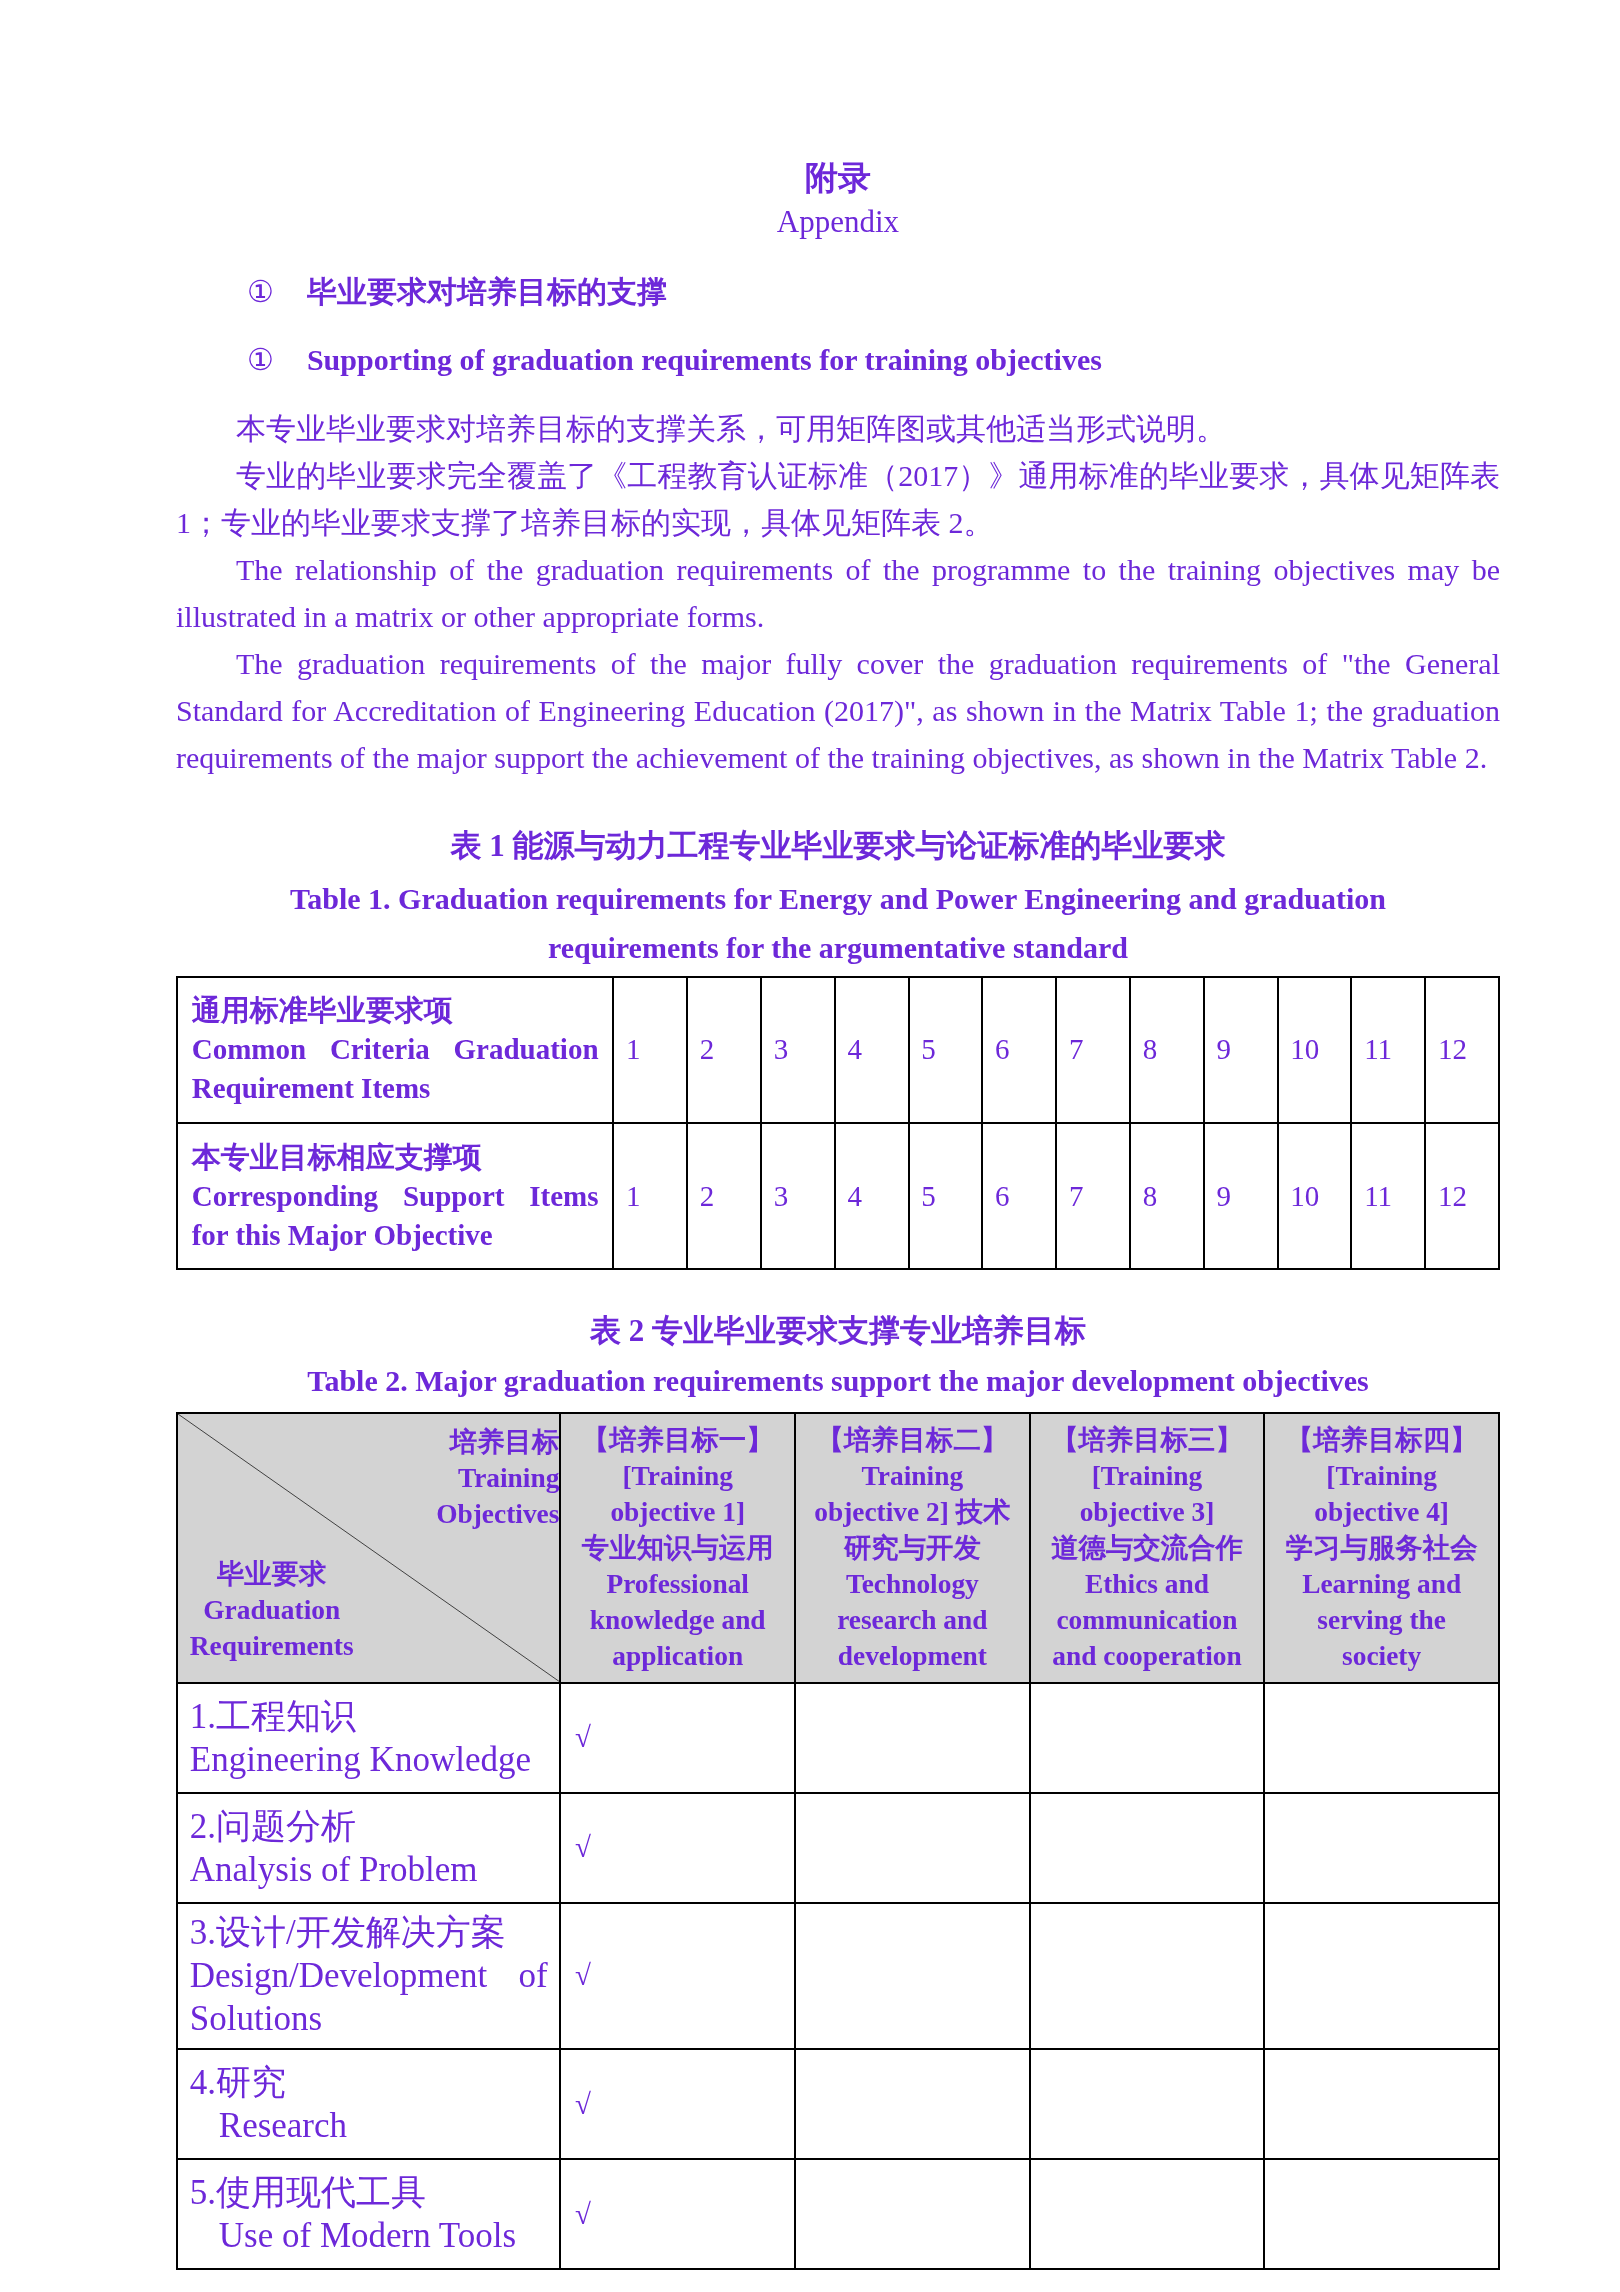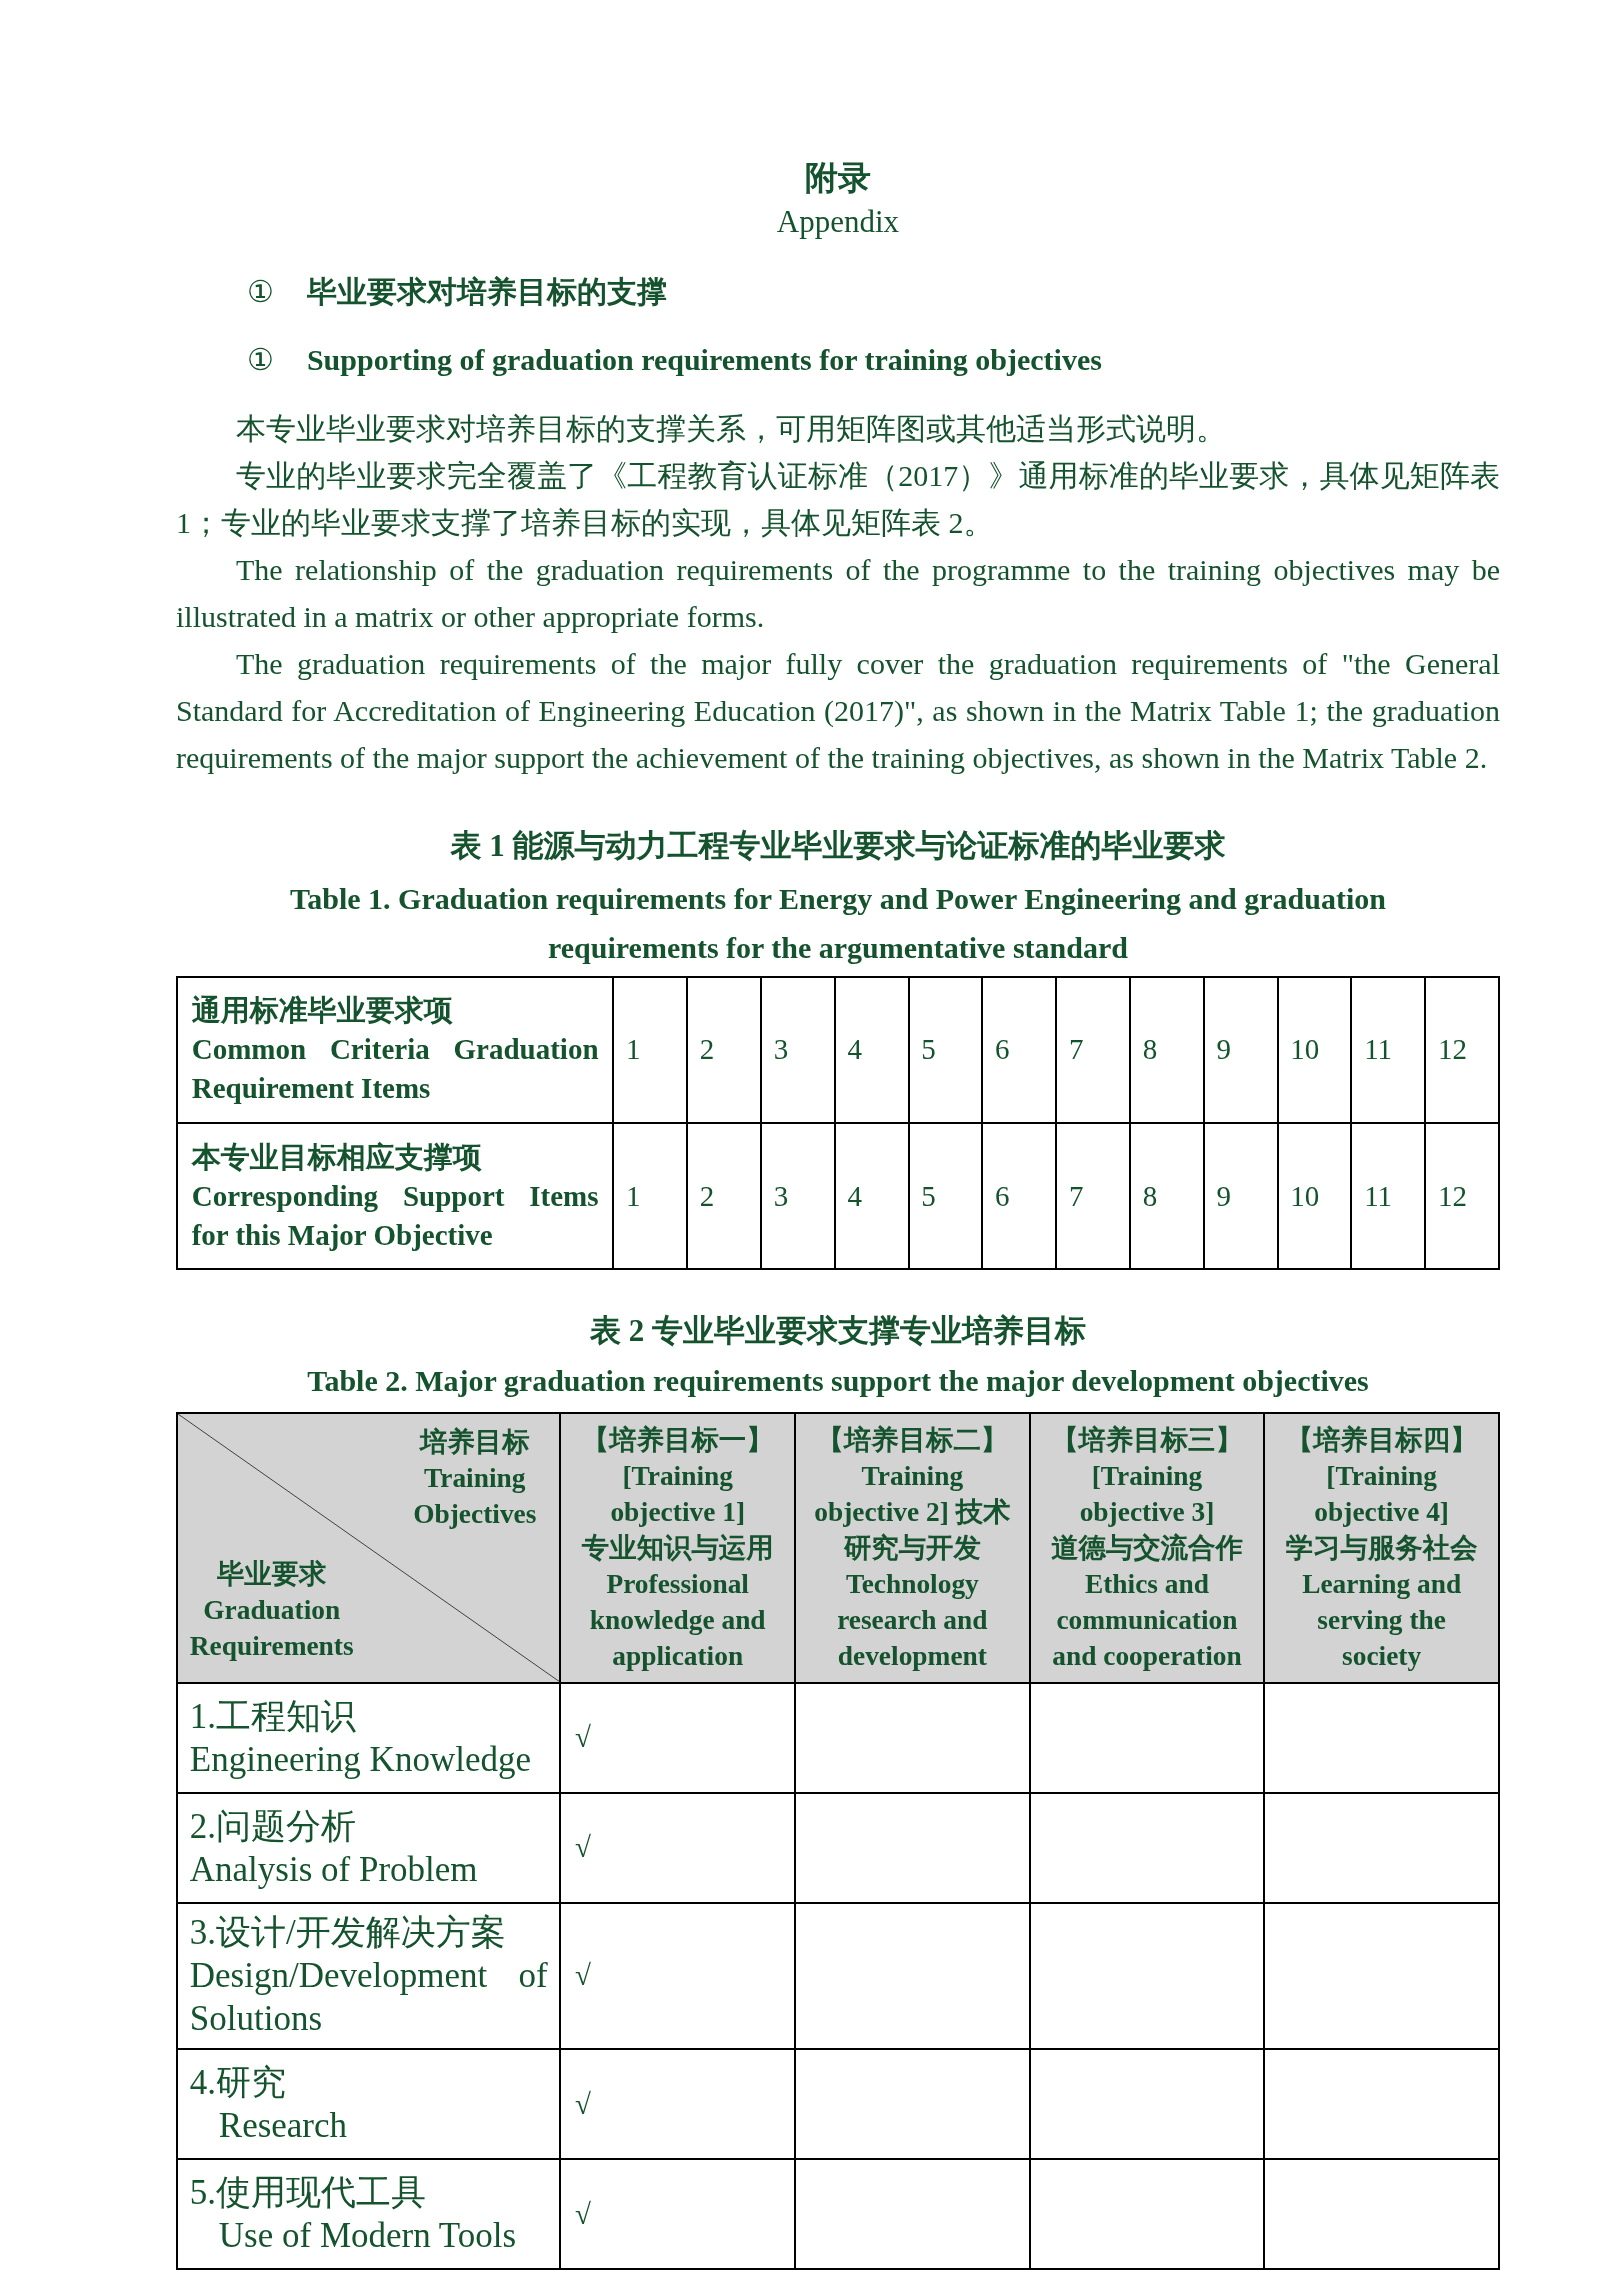--- a/index.html
+++ b/index.html
@@ -1,21 +1,21 @@
 <!DOCTYPE html>
 <html><head>
 <meta charset="utf-8">
 <style>
   html,body { margin:0; padding:0; background:#ffffff; }
   .page {
     width:1620px; height:2293px;
     box-sizing:border-box;
     position:relative;
     background:#ffffff;
-    color:#14532d;
+    color:#6d28d9;
     font-family:"Liberation Serif","DejaVu Serif",serif;
     padding:157px 120px 0 176px;
     overflow:hidden;
   }
   .doc-title-zh { text-align:center; font-size:33px; font-weight:bold; line-height:43px; }
   .doc-title-en { text-align:center; font-size:31px; line-height:43px; }
 
   .section-heading {
     display:flex; align-items:baseline;
     font-size:30px; font-weight:bold;
@@ -51,22 +51,22 @@
     background:#d3d3d3; border:2px solid #000;
     font-weight:bold; font-size:27.4px; line-height:36px;
     text-align:center; vertical-align:middle;
     padding:7.8px 3.9px; white-space:pre-line;
   }
   .t2 .corner {
     position:relative; padding:0;
   }
   .t2 .corner svg { position:absolute; left:0; top:0; width:100%; height:100%; display:block; }
   .t2 .corner .top-label {
-    position:absolute; top:9.8px; right:23px;
-    font-weight:bold; font-size:27.4px; line-height:36px;
+    position:absolute; top:9.8px; right:0;
+    text-align:right; font-weight:bold; font-size:27.4px; line-height:36px;
     white-space:pre-line;
     margin-left:35px;
   }
   .t2 .corner .bottom-label {
     position:absolute; bottom:18px; left:11.8px;
     text-align:center; font-weight:bold; font-size:27.4px; line-height:36px;
     white-space:pre-line;
   }
   .t2 td { vertical-align:middle; }
   .t2 .req {

